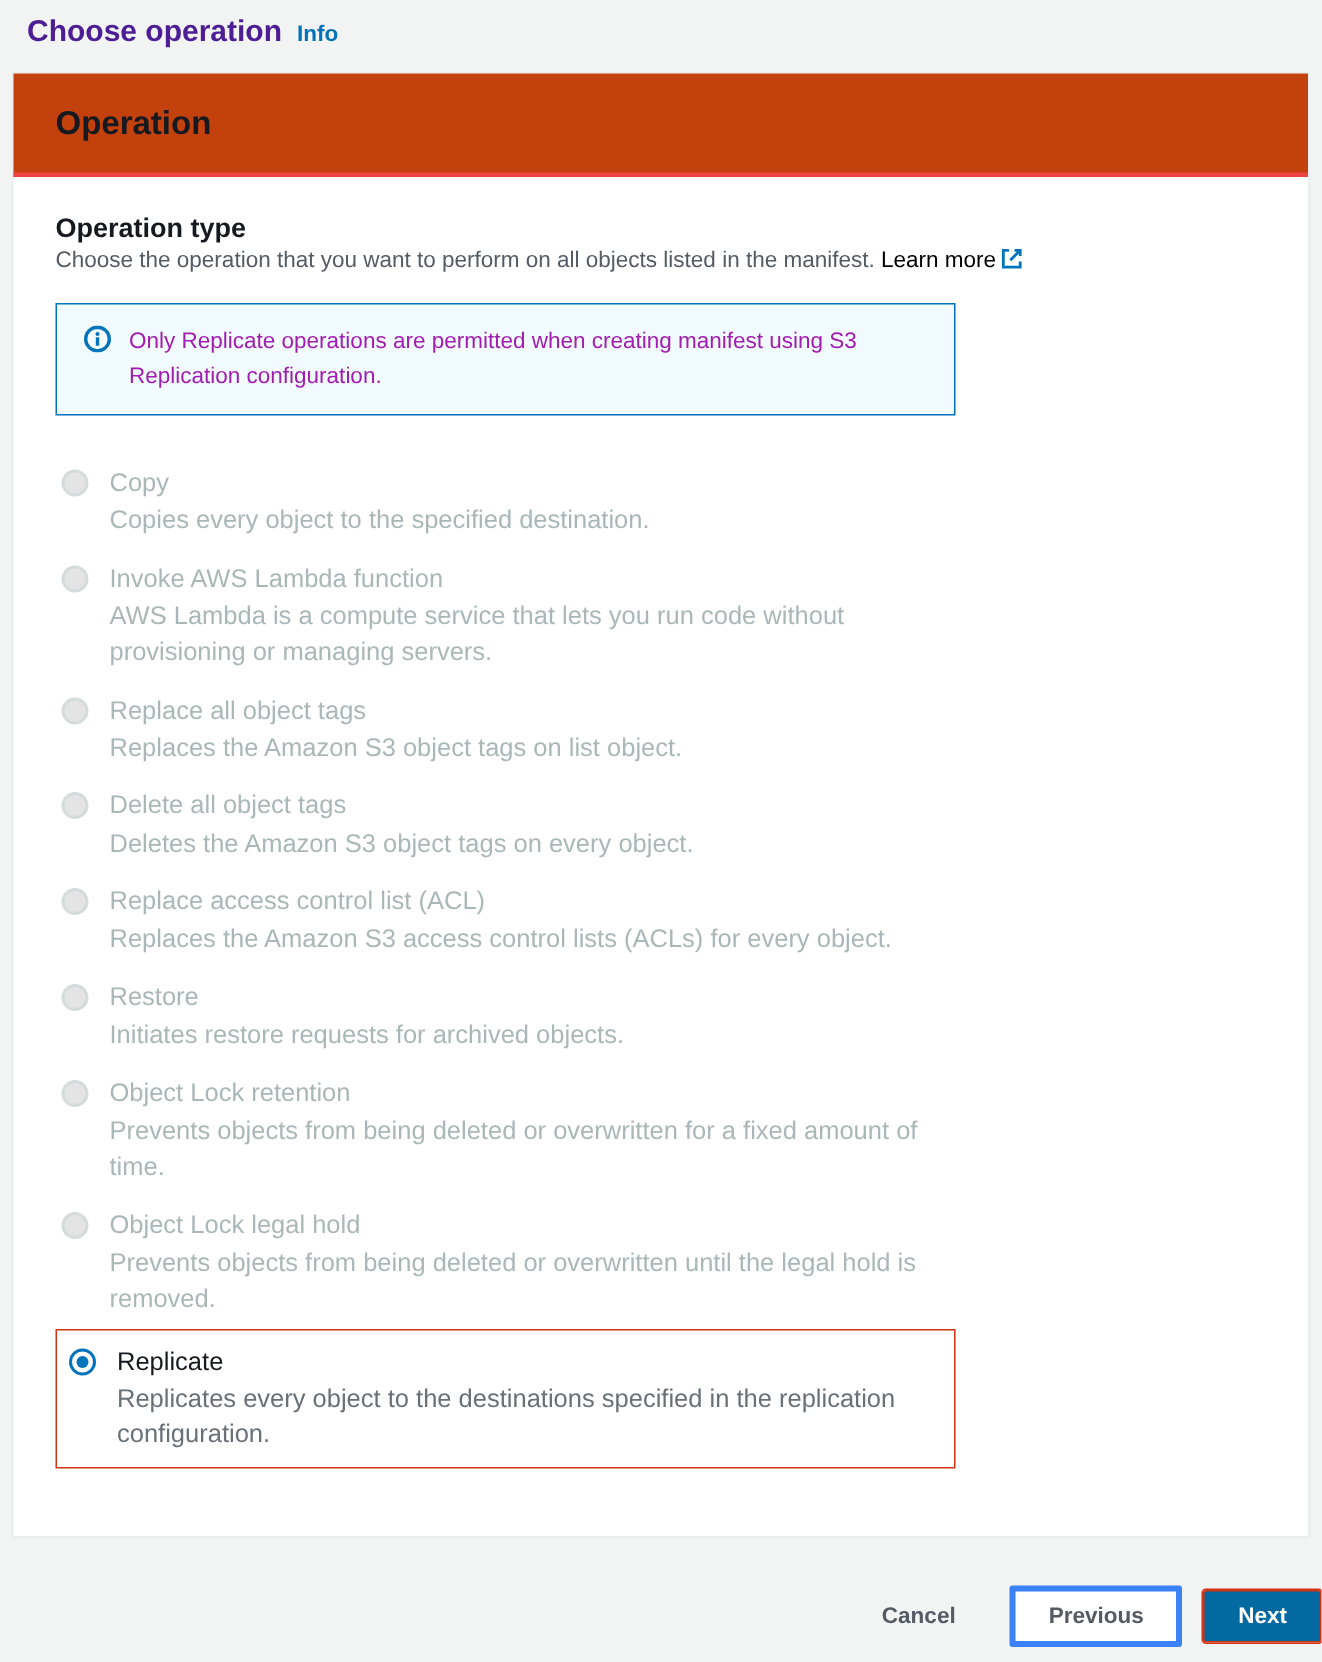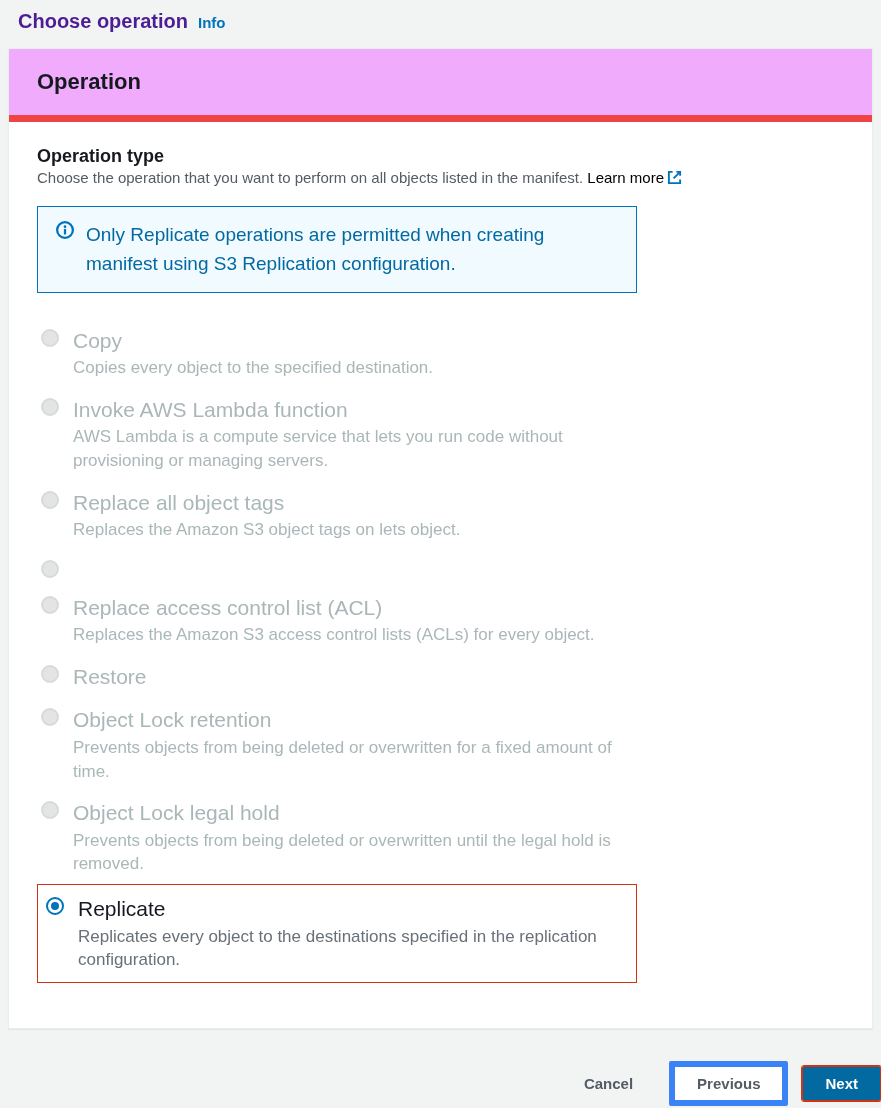--- a/index.html
+++ b/index.html
@@ -30,22 +30,22 @@
     text-decoration: none;
   }
   .panel {
     background: #fff;
     border: 1px solid #eaeded;
     box-shadow: 0 1px 1px rgba(0,0,0,0.05);
     margin: 0 8px 20px 8px;
   }
   .panel-header {
     padding: 20px 28px;
-    border-bottom: 7px solid #ef4444;
-    background: #f0abfc;
+    border-bottom: 3px solid #ef4444;
+    background: #c2410c;
   }
   .panel-header h2 {
     margin: 0;
     font-size: 22px;
     font-weight: 700;
     color: #16191f;
   }
   .panel-body {
     padding: 24px 28px 45px 28px;
   }
@@ -74,22 +74,22 @@
     border: 1px solid #0073bb;
     background: #f1faff;
     padding: 14px 18px;
     display: flex;
     align-items: flex-start;
     gap: 12px;
     max-width: 600px;
     margin-bottom: 26px;
   }
   .info-box .msg {
-    font-size: 19px;
-    color: #0369a1;
+    font-size: 15px;
+    color: #a21caf;
     line-height: 1.5;
   }
   .options {
     max-width: 600px;
   }
   .option {
     display: flex;
     align-items: flex-start;
     gap: 14px;
     padding: 8px 4px;
@@ -120,21 +120,21 @@
     position: absolute;
     top: 3px; left: 3px;
     width: 8px; height: 8px;
     border-radius: 50%;
     background: #0073bb;
   }
   .option .texts {
     flex: 1;
   }
   .option .opt-title {
-    font-size: 21px;
+    font-size: 17px;
     font-weight: 400;
     color: #16191f;
     line-height: 1.3;
   }
   .option .opt-desc {
     font-size: 17px;
     color: #687078;
     line-height: 1.4;
     margin-top: 2px;
   }
@@ -160,21 +160,21 @@
     border: none;
     background: none;
   }
   .btn.link {
     color: #545b64;
     background: transparent;
   }
   .btn.normal {
     color: #545b64;
     background: #fff;
-    border: 6px solid #3b82f6;
+    border: 4px solid #3b82f6;
   }
   .btn.primary {
     color: #fff;
     background: #0369a1;
     border: 1px solid #d13212;
     outline: 1px solid #d13212;
   }
 </style>
 </head>
 <body>
@@ -221,37 +221,42 @@
           <div class="radio"></div>
           <div class="texts">
             <div class="opt-title">Invoke AWS Lambda function</div>
             <div class="opt-desc">AWS Lambda is a compute service that lets you run code without provisioning or managing servers.</div>
           </div>
         </div>
         <div class="option disabled">
           <div class="radio"></div>
           <div class="texts">
             <div class="opt-title">Replace all object tags</div>
-            <div class="opt-desc">Replaces the Amazon S3 object tags on lets object.</div>
-          </div>
-        </div>
-        <div class="option disabled">
-          <div class="radio"></div>
+            <div class="opt-desc">Replaces the Amazon S3 object tags on list object.</div>
+          </div>
+        </div>
+        <div class="option disabled">
+          <div class="radio"></div>
+          <div class="texts">
+            <div class="opt-title">Delete all object tags</div>
+            <div class="opt-desc">Deletes the Amazon S3 object tags on every object.</div>
+          </div>
         </div>
         <div class="option disabled">
           <div class="radio"></div>
           <div class="texts">
             <div class="opt-title">Replace access control list (ACL)</div>
             <div class="opt-desc">Replaces the Amazon S3 access control lists (ACLs) for every object.</div>
           </div>
         </div>
         <div class="option disabled">
           <div class="radio"></div>
           <div class="texts">
             <div class="opt-title">Restore</div>
+            <div class="opt-desc">Initiates restore requests for archived objects.</div>
           </div>
         </div>
         <div class="option disabled">
           <div class="radio"></div>
           <div class="texts">
             <div class="opt-title">Object Lock retention</div>
             <div class="opt-desc">Prevents objects from being deleted or overwritten for a fixed amount of time.</div>
           </div>
         </div>
         <div class="option disabled">

